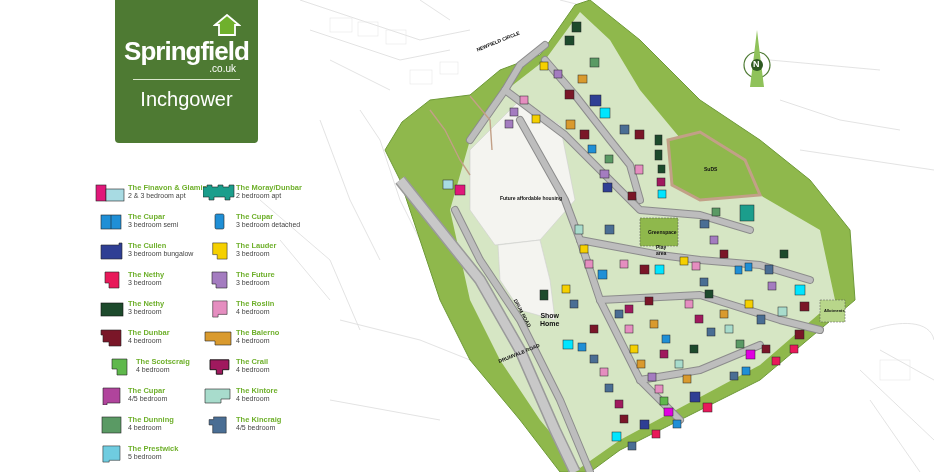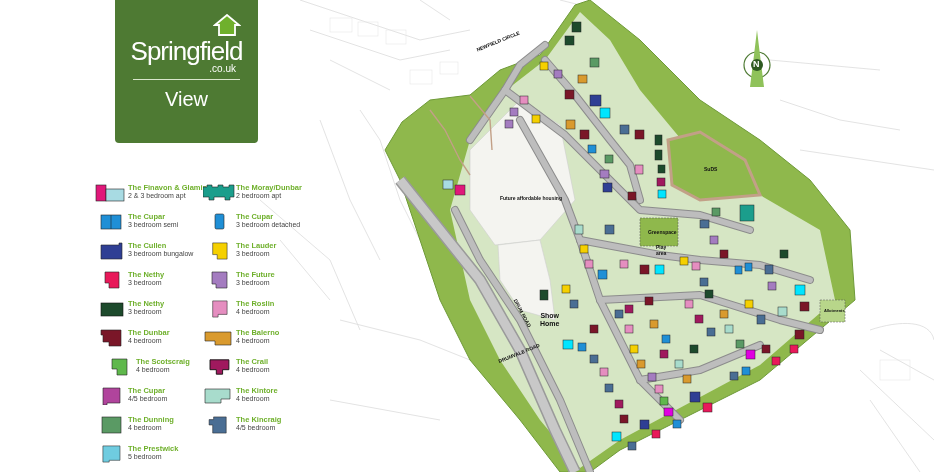--- a/index.html
+++ b/index.html
@@ -1,19 +1,19 @@
 <!DOCTYPE html>
 <html><head>
 <meta charset="utf-8">
 <style>
   html,body{margin:0;padding:0;}
   body{width:934px;height:472px;background:#ffffff;position:relative;overflow:hidden;font-family:"Liberation Sans",sans-serif;}
   .bg-lines{position:absolute;left:0;top:0;width:934px;height:472px;}
   .logo{position:absolute;left:115px;top:0;width:143px;height:143px;background:#4e7a33;border-radius:0 0 4px 4px;color:#fff;text-align:center;}
-  .logo .brand{position:absolute;left:0;right:0;top:36px;font-size:26px;letter-spacing:-1px;font-weight:normal;}
+  .logo .brand{position:absolute;left:0;right:0;top:36px;font-size:26px;letter-spacing:-1px;font-weight:bold;}
   .logo .domain{position:absolute;right:22px;top:63px;font-size:10px;}
   .logo .rule{position:absolute;left:18px;right:18px;top:79px;height:1px;background:#d9e6cc;}
   .logo .dev{position:absolute;left:0;right:0;top:88px;font-size:20px;line-height:22px;}
   .logo .house{position:absolute;left:98px;top:14px;}
   .legend{position:absolute;left:95px;top:182px;width:230px;}
   .leg-item{position:absolute;width:115px;height:26px;}
   .leg-icon{position:absolute;left:0;top:2px;width:32px;height:18px;}
   .leg-name{position:absolute;left:33px;top:1px;font-size:7.5px;font-weight:bold;color:#6fb02c;white-space:nowrap;}
   .leg-desc{position:absolute;left:33px;top:10px;font-size:7px;color:#444;white-space:nowrap;}
   .map{position:absolute;left:0;top:0;width:934px;height:472px;}
@@ -44,21 +44,21 @@
 </svg>
 
 <div class="logo">
   <svg class="house" width="28" height="22" viewBox="0 0 28 22">
     <path d="M2 11 L14 1 L26 11 L22 11 L22 21 L6 21 L6 11 Z" fill="#6fb02c" stroke="#fff" stroke-width="1.8"></path>
   </svg>
   <div class="brand">Springfield</div>
   <div class="domain">.co.uk</div>
   <div class="rule"></div>
   <div class="dev">
-    <div>View</div>
+    <div>Inchgower</div>
   </div>
 </div>
 
 <div class="legend">
 
   <div class="leg-item" style="left:0;top:0">
     <svg class="leg-icon" viewBox="0 0 32 18">
         <rect x="1" y="1" width="10" height="16" fill="#e0187a" stroke="#222" stroke-width=".6"></rect>
         <rect x="11" y="5" width="18" height="12" fill="#a8dbe3" stroke="#222" stroke-width=".6"></rect>
       </svg>

